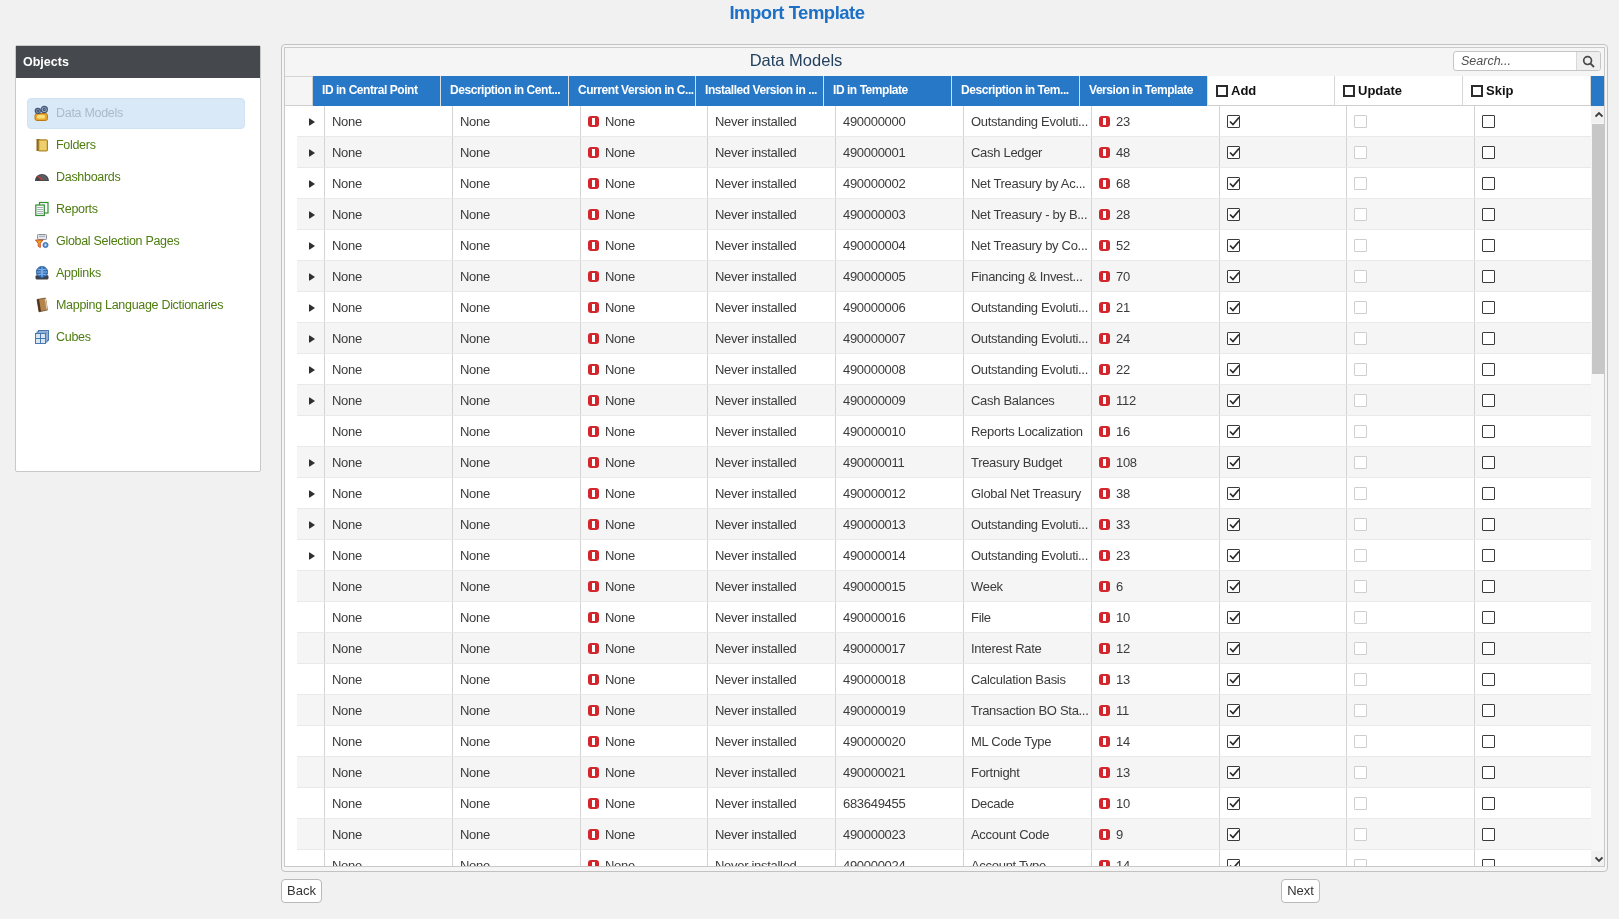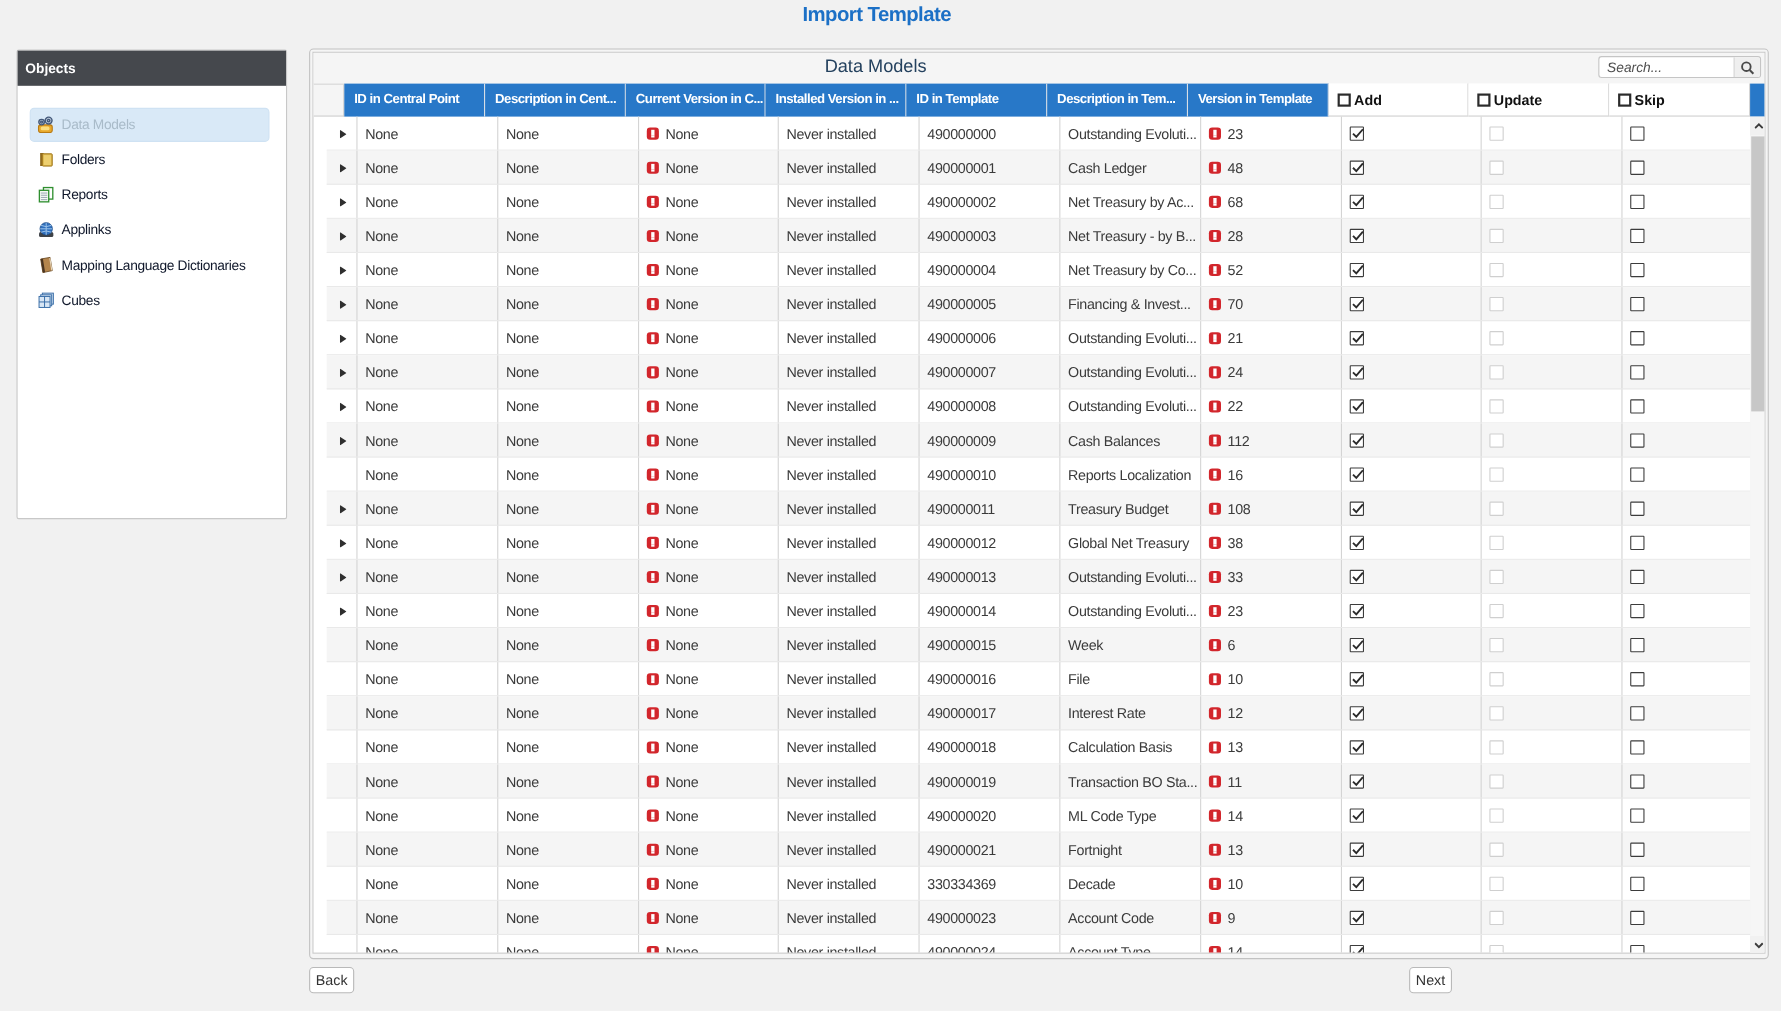--- a/index.html
+++ b/index.html
@@ -6,21 +6,21 @@
 body { background:#f1f1f1; font-family:"Liberation Sans", sans-serif; position:relative; }
 .pagetitle { position:absolute; left:0; top:2px; width:1594px; text-align:center;
   font-size:18.5px; font-weight:bold; color:#1c70c6; letter-spacing:-0.5px; }
 
 .sidebar { position:absolute; left:15px; top:45px; width:246px; height:427px;
   background:#fff; border:1px solid #c8c8c8; border-radius:2px; }
 .sidebar .hd { height:32px; background:#45484d; color:#fff; font-size:12.5px; font-weight:bold;
   line-height:32px; padding-left:7px; }
 .sidebar ul { list-style:none; margin-top:19px; }
 .sidebar li { height:32px; display:flex; align-items:center; padding-left:18px;
-  font-size:12.5px; letter-spacing:-0.3px; color:#0f172a; position:relative; }
+  font-size:12.5px; letter-spacing:-0.3px; color:#4d7c0f; position:relative; }
 .sidebar li svg { margin-right:6px; flex:0 0 16px; }
 .sidebar li.sel { color:#a9bbc9; }
 .sidebar li.sel::before { content:""; position:absolute; left:11px; top:1px; width:216px; height:29px;
   background:#d9e9f7; border:1px solid #cfe2f3; border-radius:4px; }
 .sidebar li.sel svg, .sidebar li.sel span { position:relative; }
 
 .panel { position:absolute; left:281px; top:44px; width:1327px; height:828px;
   background:#f5f5f5; border:1px solid #c2c2c2; border-radius:4px; }
 .inner { position:absolute; left:2px; top:2px; width:1321px; height:820px;
   background:#fff; border:1px solid #c9c9c9; overflow:hidden; }
@@ -92,30 +92,49 @@
       <li>
         <svg width="16" height="16" viewBox="0 0 16 16">
 <path d="M2.5 2 L5.5 2 L6.5 3.5 L6.5 14 L2.5 14 Z" fill="#8F6A1E"></path>
 <rect x="4.5" y="2.8" width="9" height="11.2" rx="0.8" fill="#D9B44A" stroke="#A37A1F" stroke-width="0.9"></rect>
 <rect x="5.8" y="4" width="6.5" height="9" fill="#EDCF6F"></rect>
         </svg>
         <span>Folders</span>
       </li>
       <li>
         <svg width="16" height="16" viewBox="0 0 16 16">
+<path d="M1 12 A7 7 0 0 1 15 12 Z" fill="#3F4449"></path>
+<path d="M2.6 11.2 A5.5 5.5 0 0 1 13.6 11.2 Z" fill="#595d62"></path>
+<line x1="8.5" y1="11" x2="2.8" y2="7.2" stroke="#C9392D" stroke-width="1.7"></line>
+<path d="M1 12 A7 7 0 0 1 3 7.2 L8 12 Z" fill="#43484d"></path>
+        </svg>
+        <span>Dashboards</span>
+      </li>
+      <li>
+        <svg width="16" height="16" viewBox="0 0 16 16">
 <rect x="5.5" y="1.5" width="8.5" height="10.5" fill="#fff" stroke="#2F8F2F" stroke-width="1.2"></rect>
 <rect x="1.8" y="4" width="8.5" height="10.5" fill="#f5faf5" stroke="#2F8F2F" stroke-width="1.2"></rect>
 <g stroke="#9aa6b2" stroke-width="0.9">
 <line x1="3.2" y1="6.5" x2="9" y2="6.5"></line>
             <line x1="3.2" y1="8.5" x2="9" y2="8.5"></line>
 <line x1="3.2" y1="10.5" x2="9" y2="10.5"></line>
             <line x1="3.2" y1="12.5" x2="9" y2="12.5"></line>
           </g>
         </svg>
         <span>Reports</span>
+      </li>
+      <li>
+        <svg width="16" height="16" viewBox="0 0 16 16">
+<rect x="3.5" y="1.5" width="9" height="5" rx="0.8" fill="#e3e6ea" stroke="#8a9099" stroke-width="1"></rect>
+<rect x="5" y="2.8" width="6" height="1.2" fill="#aab2bb"></rect>
+<path d="M1.5 7 L9 7 L6.3 10.3 L6.3 14.5 L4.2 13.2 L4.2 10.3 Z" fill="#EFA221" stroke="#C2441D" stroke-width="0.9"></path>
+<circle cx="11.5" cy="12" r="2.6" fill="#5B8FD0" stroke="#3C6CA8" stroke-width="0.8"></circle>
+<circle cx="11.5" cy="12" r="1" fill="#dce8f6"></circle>
+        </svg>
+        <span>Global Selection Pages</span>
       </li>
       <li>
         <svg width="16" height="16" viewBox="0 0 16 16">
 <rect x="1.5" y="10" width="13" height="4.5" rx="1.5" fill="#3E4247"></rect>
 <circle cx="8" cy="7" r="5.6" fill="#2F6FBD" stroke="#1E4E8C" stroke-width="0.8"></circle>
 <path d="M2.6 7 H13.4 M8 1.5 V12.5 M3.4 3.9 Q8 6.2 12.6 3.9 M3.4 10.1 Q8 7.8 12.6 10.1" stroke="#9cc3ea" stroke-width="0.9" fill="none"></path>
         </svg>
         <span>Applinks</span>
       </li>
       <li>
@@ -721,21 +740,21 @@
             <span class="cb"></span>
           </div>
           <div class="sep"></div>
         </div>
         <div class="row">
           <div class="c" style="left:0;width:28px;padding-left:7px"></div>
           <div class="c" style="left:28px;width:128px">None</div>
           <div class="c" style="left:156px;width:128px">None</div>
           <div class="c" style="left:284px;width:127px"><span class="err"></span>None</div>
           <div class="c" style="left:411px;width:128px">Never installed</div>
-          <div class="c" style="left:539px;width:128px">330334369</div>
+          <div class="c" style="left:539px;width:128px">683649455</div>
           <div class="c" style="left:667px;width:128px">Decade</div>
           <div class="c" style="left:795px;width:128px"><span class="err"></span>10</div>
           <div class="c" style="left:923px;width:127px">
             <span class="cb chk">
               <svg width="15" height="15" viewBox="0 0 15 15">
                 <path d="M3 7.5 L6 10.5 L12 3.5" fill="none" stroke="#2b2b2b" stroke-width="1.7"></path>
               </svg>
             </span>
           </div>
           <div class="c" style="left:1050px;width:128px">

